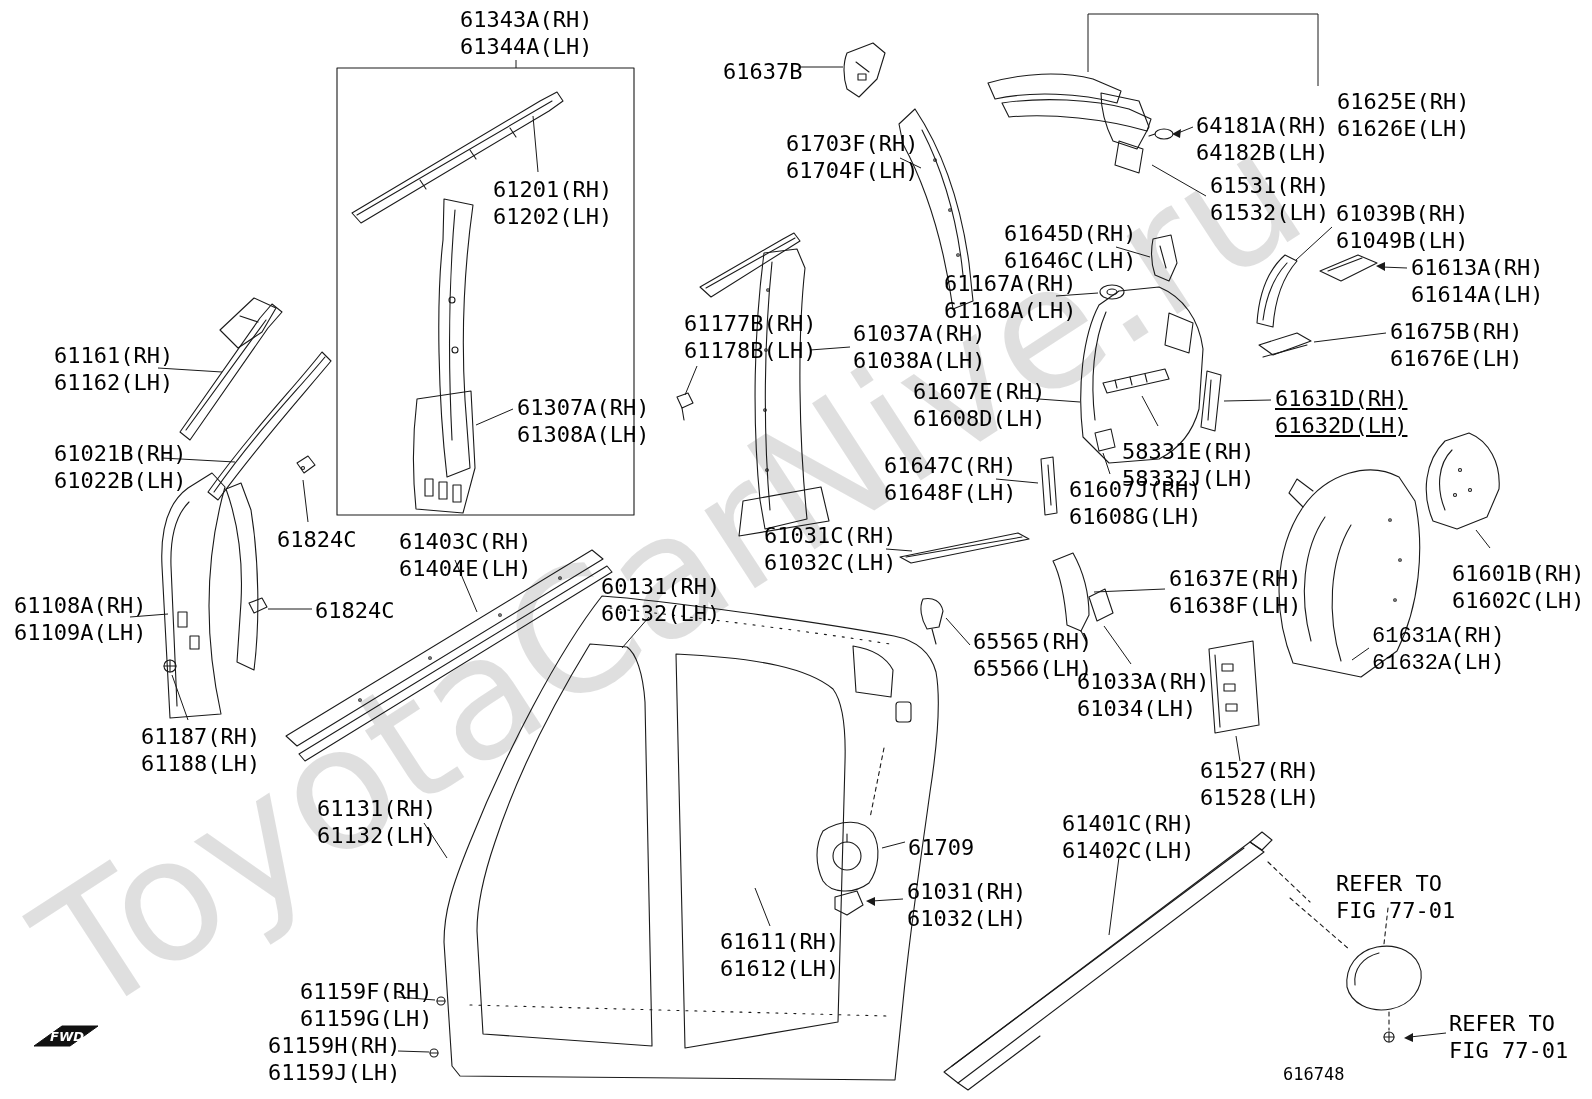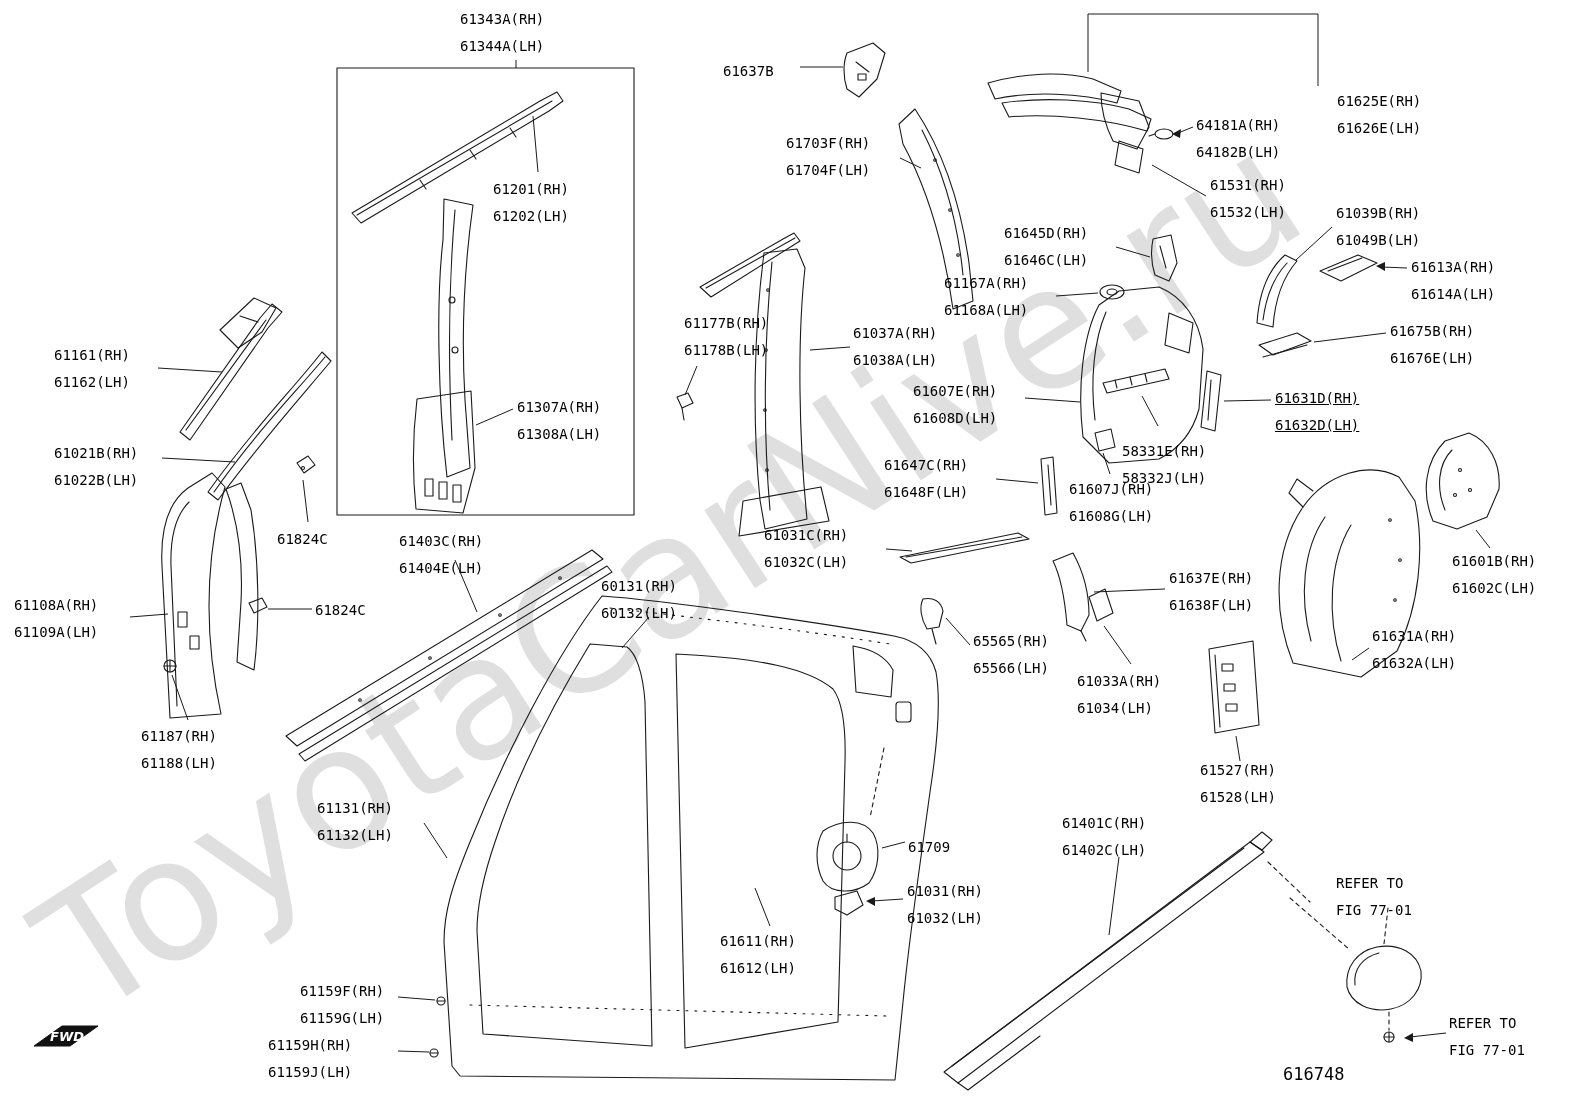--- a/index.html
+++ b/index.html
@@ -1,19 +1,19 @@
 <!DOCTYPE html>
 <html><head>
 <meta charset="utf-8">
 <style>
   html,body{margin:0;padding:0;background:#fff;}
   #stage{position:relative;width:1592px;height:1099px;background:#fff;overflow:hidden;
          font-family:"DejaVu Sans Mono","Liberation Mono",monospace;}
   #art{position:absolute;left:0;top:0;}
-  .part-label{position:absolute;font-size:14px;line-height:27px;color:#000;white-space:pre;}
+  .part-label{position:absolute;font-size:22px;line-height:27px;color:#000;white-space:pre;}
   .part-label div{white-space:pre;}
   #diagram-number{position:absolute;left:1283px;top:1064px;font-size:17px;color:#000;}
 </style>
 </head>
 <body>
 
 <div id="stage">
 
   <svg id="art" width="1592" height="1099" viewBox="0 0 1592 1099">
 
@@ -277,27 +277,27 @@
       <div class="part-label" style="left: 913px; top: 378px;"><div>61607E(RH)</div><div>61608D(LH)</div></div>
       <div class="part-label" style="left: 1275px; top: 385px; text-decoration: underline;"><div>61631D(RH)</div><div>61632D(LH)</div></div>
       <div class="part-label" style="left: 517px; top: 394px;"><div>61307A(RH)</div><div>61308A(LH)</div></div>
       <div class="part-label" style="left: 1122px; top: 428px; margin-top: 10px;"><div>58331E(RH)</div><div>58332J(LH)</div></div>
       <div class="part-label" style="left: 54px; top: 440px;"><div>61021B(RH)</div><div>61022B(LH)</div></div>
       <div class="part-label" style="left: 884px; top: 452px;"><div>61647C(RH)</div><div>61648F(LH)</div></div>
       <div class="part-label" style="left: 1069px; top: 476px;"><div>61607J(RH)</div><div>61608G(LH)</div></div>
       <div class="part-label" style="left: 277px; top: 526px;"><div>61824C</div></div>
       <div class="part-label" style="left: 764px; top: 522px;"><div>61031C(RH)</div><div>61032C(LH)</div></div>
       <div class="part-label" style="left: 399px; top: 528px;"><div>61403C(RH)</div><div>61404E(LH)</div></div>
-      <div class="part-label" style="left: 1452px; top: 548px; text-align: center;"><div>61601B(RH)</div><div>61602C(LH)</div></div>
+      <div class="part-label" style="left: 1452px; top: 560px; text-align: center;"><div>61601B(RH)</div><div>61602C(LH)</div></div>
       <div class="part-label" style="left: 1169px; top: 565px;"><div>61637E(RH)</div><div>61638F(LH)</div></div>
       <div class="part-label" style="left: 14px; top: 592px;"><div>61108A(RH)</div><div>61109A(LH)</div></div>
       <div class="part-label" style="left: 315px; top: 597px;"><div>61824C</div></div>
       <div class="part-label" style="left: 601px; top: 573px;"><div>60131(RH)</div><div>60132(LH)</div></div>
       <div class="part-label" style="left: 973px; top: 628px;"><div>65565(RH)</div><div>65566(LH)</div></div>
-      <div class="part-label" style="left: 1372px; top: 623px;"><div>61631A(RH)</div><div>61632A(LH)</div></div>
+      <div class="part-label" style="left: 1372px; top: 623px; font-family: Liberation Mono, monospace;"><div>61631A(RH)</div><div>61632A(LH)</div></div>
       <div class="part-label" style="left: 1077px; top: 668px;"><div>61033A(RH)</div><div>61034(LH)</div></div>
       <div class="part-label" style="left: 141px; top: 723px;"><div>61187(RH)</div><div>61188(LH)</div></div>
       <div class="part-label" style="left: 1200px; top: 741px; margin-top: 16px;"><div>61527(RH)</div><div>61528(LH)</div></div>
       <div class="part-label" style="left: 317px; top: 795px;"><div>61131(RH)</div><div>61132(LH)</div></div>
       <div class="part-label" style="left: 1062px; top: 810px;"><div>61401C(RH)</div><div>61402C(LH)</div></div>
       <div class="part-label" style="left: 908px; top: 802px; margin-top: 32px;"><div>61709</div></div>
       <div class="part-label" style="left: 907px; top: 878px;"><div>61031(RH)</div><div>61032(LH)</div></div>
       <div class="part-label" style="left: 1336px; top: 870px;"><div>REFER TO</div><div>FIG 77-01</div></div>
       <div class="part-label" style="left: 720px; top: 928px;"><div>61611(RH)</div><div>61612(LH)</div></div>
       <div class="part-label" style="left: 268px; top: 978px; margin-left: 32px;"><div>61159F(RH)</div><div>61159G(LH)</div></div>

